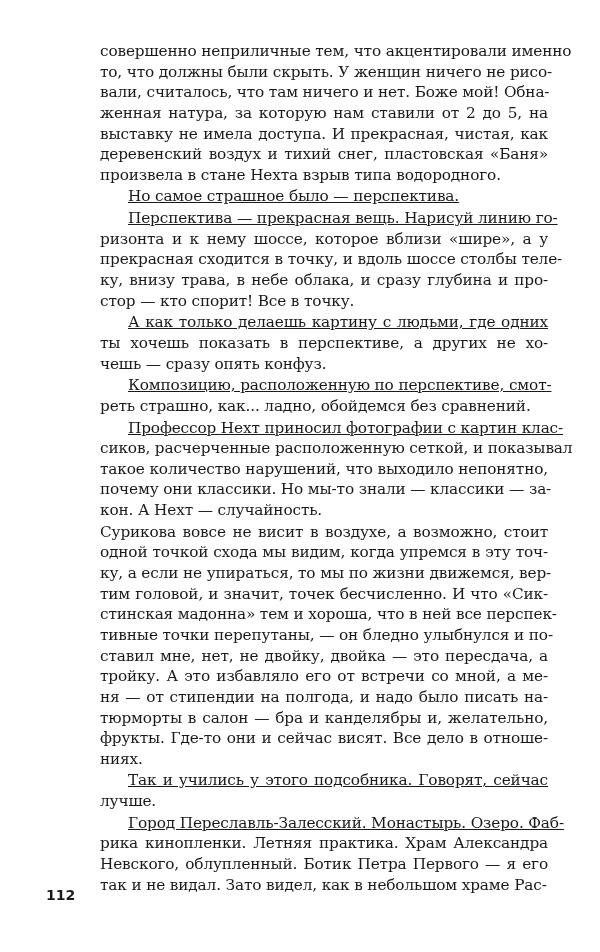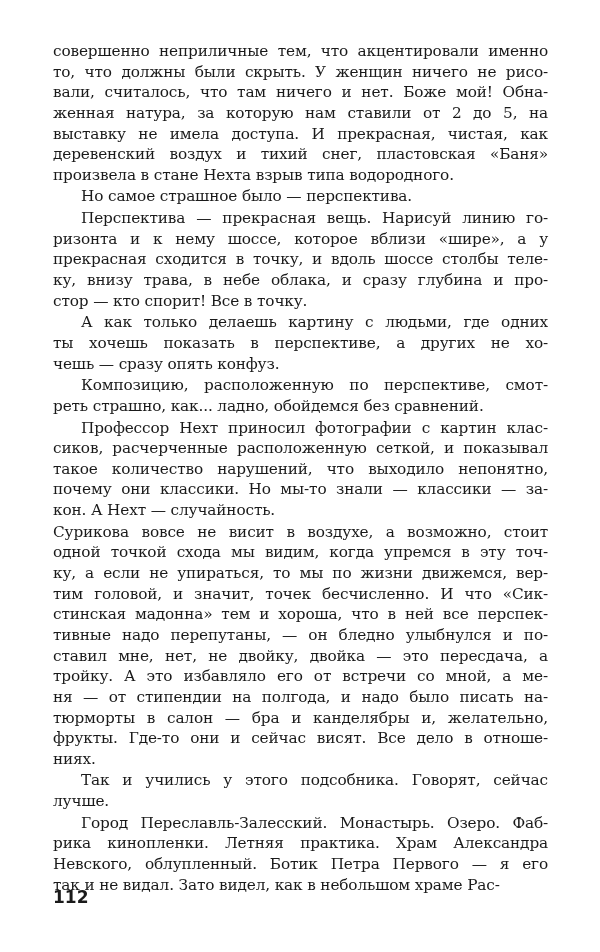--- a/index.html
+++ b/index.html
@@ -16,30 +16,30 @@
     letter-spacing: -0.15px;
   }
   .line {
     display: block;
     height: 20.65px;
     white-space: nowrap;
     text-align: justify;
     text-align-last: justify;
   }
   .line.last { text-align-last: left; }
-  .line.indent { padding-left: 28px; }
-  .para { display: block; }
+  .line.indent { padding-left: 28px; text-decoration: underline; }
+  .para { display: block; margin-left: 47px; }
   .para + .para { margin-top: 1px; }
   .page-number {
     position: absolute;
-    left: 53px;
+    left: 46px;
     top: 887px;
     font-family: "DejaVu Sans", "Liberation Sans", sans-serif;
     font-weight: bold;
-    font-size: 17px;
+    font-size: 14px;
     color: #1a1a1a;
   }
 </style>
 </head>
 <body>
 
 <div class="page" id="page-body">
     <div class="para">
       <span class="line">совершенно неприличные тем, что акцентировали именно</span>
       <span class="line">то, что должны были скрыть. У женщин ничего не рисо-</span>
@@ -74,21 +74,21 @@
       <span class="line">такое количество нарушений, что выходило  непонятно,</span>
       <span class="line">почему они классики. Но мы-то знали — классики — за-</span>
       <span class="line last">кон. А Нехт — случайность.</span>
     </div>
     <div class="para">
       <span class="line">Сурикова вовсе не висит в воздухе, а возможно, стоит</span>
       <span class="line">одной точкой схода мы видим, когда упремся в эту точ-</span>
       <span class="line">ку, а если не упираться, то мы по жизни движемся, вер-</span>
       <span class="line">тим головой, и значит, точек бесчисленно. И что «Сик-</span>
       <span class="line">стинская мадонна» тем и хороша, что в ней все перспек-</span>
-      <span class="line">тивные надо перепутаны, — он бледно улыбнулся и по-</span>
+      <span class="line">тивные точки перепутаны, — он бледно улыбнулся и по-</span>
       <span class="line">ставил мне, нет, не двойку, двойка — это пересдача, а</span>
       <span class="line">тройку. А это избавляло его от встречи со мной, а ме-</span>
       <span class="line">ня — от стипендии на полгода, и надо было писать на-</span>
       <span class="line">тюрморты в салон — бра и канделябры и, желательно,</span>
       <span class="line">фрукты. Где-то они и сейчас висят. Все дело в отноше-</span>
       <span class="line last">ниях.</span>
     </div>
     <div class="para">
       <span class="line indent">Так и учились у этого подсобника. Говорят, сейчас</span>
       <span class="line last">лучше.</span>

